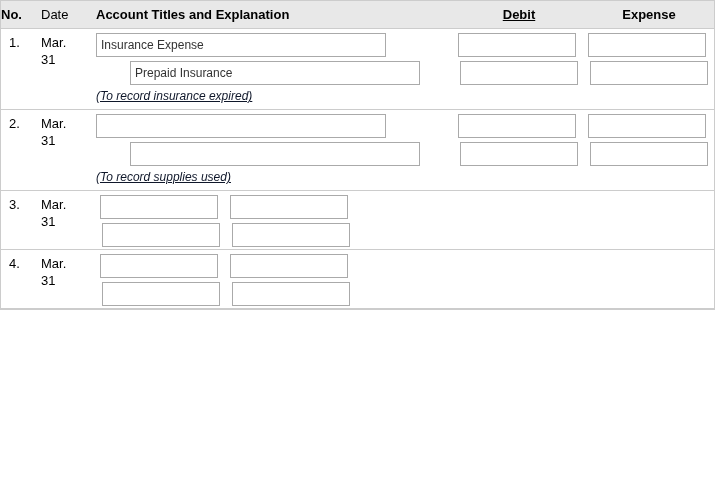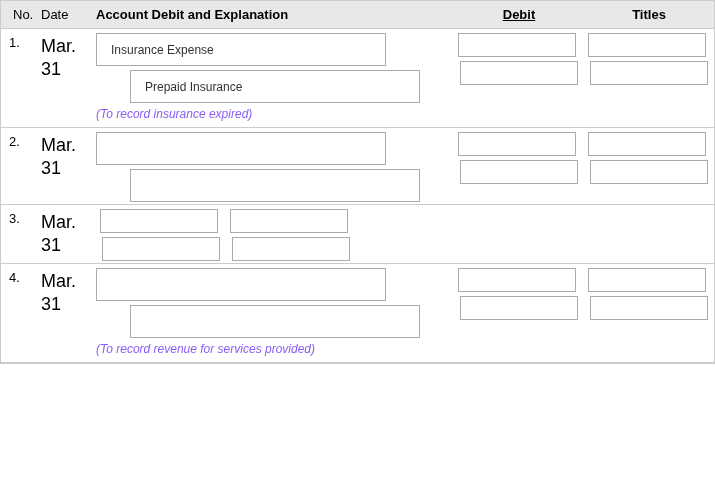--- a/index.html
+++ b/index.html
@@ -15,22 +15,22 @@
     }
     .header-row {
       display: flex;
       background: #e8e8e8;
       border-bottom: 1px solid #ccc;
       padding: 6px 0;
       align-items: center;
     }
     .col-no {
       width: 40px;
-      padding-left: 12px;
-      font-weight: normal;
+      padding-left: 0;
+      font-weight: bold;
     }
     .col-date {
       width: 55px;
       font-weight: normal;
     }
     .col-account {
       flex: 1;
       font-weight: bold;
     }
     .col-debit {
@@ -38,49 +38,50 @@
       font-weight: bold;
       text-align: center;
       text-decoration: underline;
     }
     .col-credit {
       width: 130px;
       font-weight: bold;
       text-align: center;
     }
     .entry-date-text {
-      font-size: 18px;
+      font-size: 13px;
       line-height: 1.3;
     }
     .account-input {
       width: 290px;
-      height: 33px;
+      height: 24px;
       border: 1px solid #aaa;
-      padding: 2px 14px;
+      padding: 2px 4px;
       font-size: 12px;
       color: #333;
       outline: none;
     }
     .amount-input {
       width: 118px;
       height: 24px;
       border: 1px solid #aaa;
       padding: 2px 4px;
       font-size: 12px;
       margin-left: 4px;
       outline: none;
     }
     .note-row {
       display: flex;
       padding: 2px 0 6px 0;
     }
     .note-text {
-      color: #8b5cf6;
+      color: #0f172a;
       font-size: 12px;
       font-style: italic;
+      text-decoration: underline;
     }
     .multi-entry {
       display: flex;
       border-bottom: 1px solid #ccc;
     }
     .left-section {
       width: 40px;
       padding-left: 8px;
       padding-top: 6px;
     }
@@ -113,23 +114,23 @@
     }
   </style>
 </head>
 <body>
 
 <div class="table-container">
 
   <div class="header-row">
     <div class="col-no">No.</div>
     <div class="col-date">Date</div>
-    <div class="col-account">Account Debit and Explanation</div>
+    <div class="col-account">Account Titles and Explanation</div>
     <div class="col-debit">Debit</div>
-    <div class="col-credit">Titles</div>
+    <div class="col-credit">Expense</div>
   </div>
 
 <div class="multi-entry">
     <div class="left-section">1.</div>
     <div class="date-section">
       <div class="entry-date-text">Mar.</div>
       <div class="entry-date-text">31</div>
     </div>
     <div class="middle-section">
       <div class="input-row">
@@ -165,20 +166,23 @@
       <div class="entry-date-text">Mar.</div>
       <div class="entry-date-text">31</div>
     </div>
     <div class="middle-section">
       <div class="input-row">
         <input class="account-input" type="text" value="" style="">
       </div>
       <div class="input-row-2">
         <input class="account-input" type="text" value="" style="">
       </div>
+      <div class="note-row">
+        <span class="note-text">(To record supplies used)</span>
+      </div>
     </div>
     <div class="right-debit">
       <div class="input-row">
         <input class="amount-input" type="text" value="" style="">
       </div>
       <div class="input-row-2">
         <input class="amount-input" type="text" value="" style="">
       </div>
     </div>
     <div class="right-credit">
@@ -212,31 +216,20 @@
         <input class="amount-input" type="text" value="" style="">
       </div>
     </div>
   </div>
     <div class="multi-entry">
     <div class="left-section">4.</div>
     <div class="date-section">
       <div class="entry-date-text">Mar.</div>
       <div class="entry-date-text">31</div>
     </div>
-    <div class="middle-section">
-      <div class="input-row">
-        <input class="account-input" type="text" value="" style="">
-      </div>
-      <div class="input-row-2">
-        <input class="account-input" type="text" value="" style="">
-      </div>
-      <div class="note-row">
-        <span class="note-text">(To record revenue for services provided)</span>
-      </div>
-    </div>
     <div class="right-debit">
       <div class="input-row">
         <input class="amount-input" type="text" value="" style="">
       </div>
       <div class="input-row-2">
         <input class="amount-input" type="text" value="" style="">
       </div>
     </div>
     <div class="right-credit">
       <div class="input-row">

